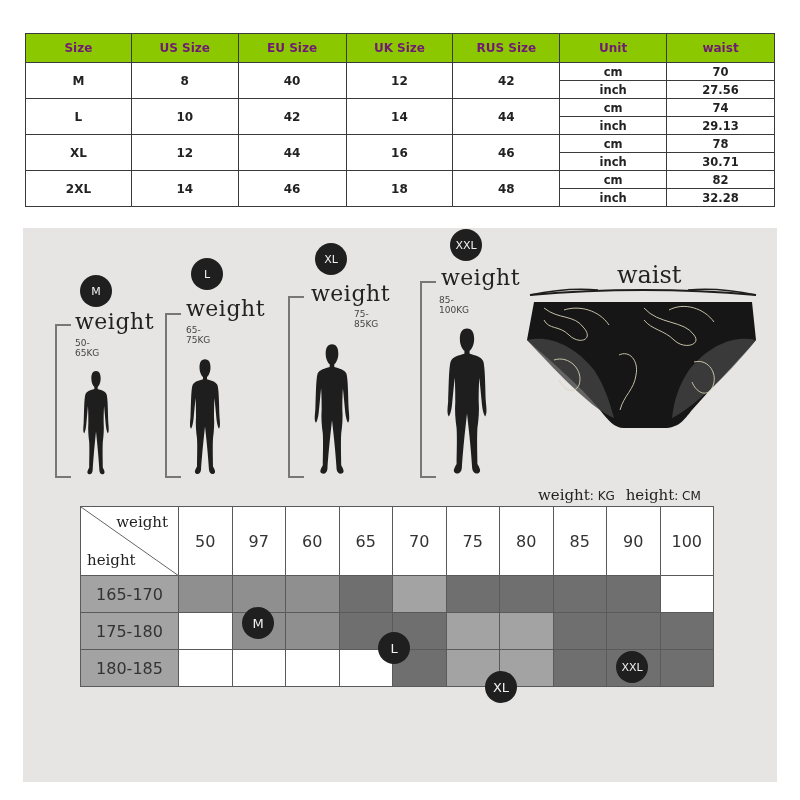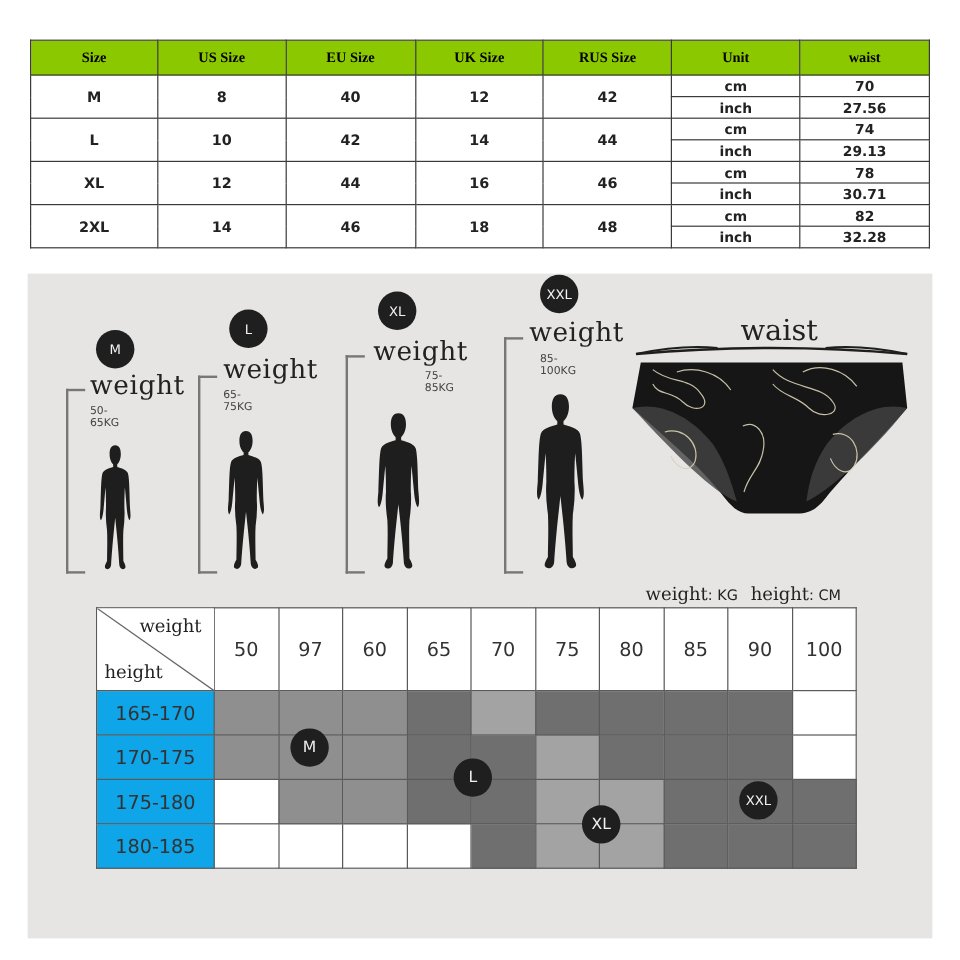--- a/index.html
+++ b/index.html
@@ -1,21 +1,21 @@
 <!DOCTYPE html>
 <html><head>
 <meta charset="utf-8">
 <style>
   html, body { margin: 0; padding: 0; }
   body { width: 800px; height: 800px; background: #ffffff; position: relative; overflow: hidden; font-family: "DejaVu Sans", sans-serif; }
 
   
   .size-table { position: absolute; left: 25px; top: 33px; width: 750px; border-collapse: collapse; }
   .size-table th, .size-table td { border: 1.5px solid #3a3a3a; text-align: center; padding: 0; font-weight: bold; color: #222; }
-  .size-table th { background: #8cc800; height: 28px; font-size: 12px; color: #000000; font-family: Liberation Serif, serif; }
+  .size-table th { background: #8cc800; height: 28px; font-size: 12px; color: #701a75; }
   .size-table td { font-size: 12px; }
   .size-table td.half { height: 17px; font-size: 11.5px; }
   .size-table td.thin-top { border-top: 1px solid #555; }
 
   
   .panel { position: absolute; left: 23px; top: 228px; width: 754px; height: 554px; background: #e6e5e3; }
 
   .figure-group { position: absolute; }
   .size-badge { position: absolute; width: 32px; height: 32px; border-radius: 50%; background: #1f1f1f; color: #f2f2f2; font-size: 11px; display: flex; align-items: center; justify-content: center; }
   .weight-word { position: absolute; font-family: "DejaVu Serif", serif; font-size: 22px; color: #222; letter-spacing: 0.5px; }
@@ -31,21 +31,21 @@
   .units-note .small { font-family: "DejaVu Sans", sans-serif; font-size: 12px; }
 
   
   .hw-grid { position: absolute; left: 80px; top: 506px; border-collapse: collapse; }
   .hw-grid td { border: 1px solid #5a5a5a; padding: 0; text-align: center; font-size: 16px; color: #333; }
   .hw-grid .corner { width: 97px; height: 68px; background: #fff; position: relative; }
   .hw-grid .corner svg { position: absolute; left: 0; top: 0; }
   .hw-grid .corner .w { position: absolute; right: 10px; top: 6px; font-family: "DejaVu Serif", serif; font-size: 15px; color: #222; }
   .hw-grid .corner .h { position: absolute; left: 6px; bottom: 6px; font-family: "DejaVu Serif", serif; font-size: 15px; color: #222; }
   .hw-grid .col-head { width: 52.5px; height: 68px; background: #fff; text-align: center; }
-  .hw-grid .row-head { height: 36px; background: #0ea5e9; font-size: 16px; }
+  .hw-grid .row-head { height: 36px; background: #a3a3a3; font-size: 16px; }
   .hw-grid .cell { background: #fff; }
   .hw-grid .cell.m { background: #8f8f8f; }
   .hw-grid .cell.d { background: #6f6f6f; }
   .hw-grid .cell.l { background: #a3a3a3; }
   .hw-grid .cell.w { background: #ffffff; }
 
   .grid-badge { position: absolute; width: 32px; height: 32px; border-radius: 50%; background: #1f1f1f; color: #f0f0f0; font-size: 13px; display: flex; align-items: center; justify-content: center; }
 </style>
 </head>
 <body>
@@ -168,21 +168,21 @@
   <div class="weight-range" style="left:309px;top:309px;margin-left:45px;">75-85KG</div>
   <svg class="silhouette" style="left:309px;top:343px;" width="46" height="133" viewBox="0 0 40 100" preserveAspectRatio="none">
       <use href="#man"></use>
     </svg>
 </div>
 
 <div class="figure-group">
   <div class="size-badge" style="left:450px;top:229px;">XXL</div>
   <div class="bracket" style="left:420px;top:281px;height:193px;"></div>
   <div class="weight-word" style="left:441px;top:265px;">weight</div>
-  <div class="weight-range" style="left:450px;top:295px;">85-100KG</div>
+  <div class="weight-range" style="left:439px;top:295px;">85-100KG</div>
   <svg class="silhouette" style="left:441px;top:327px;" width="52" height="149" viewBox="0 0 40 100" preserveAspectRatio="none">
       <use href="#man"></use>
     </svg>
 </div>
 
 <div class="waist-label" style="left:617px;top:261px;">waist</div>
 <svg class="waist-arc" style="left:528px;top:285px;" width="230" height="16">
   <path d="M2 10 Q115 0 228 10" stroke="#1e1e1e" stroke-width="2" fill="none"></path>
   <path d="M2 10 Q40 2 70 5" stroke="#1e1e1e" stroke-width="1.5" fill="none"></path>
   <path d="M160 5 Q190 2 228 10" stroke="#1e1e1e" stroke-width="1.5" fill="none"></path>
@@ -235,33 +235,20 @@
         <td class="cell m"></td>
         <td class="cell d"></td>
         <td class="cell l"></td>
         <td class="cell d"></td>
         <td class="cell d"></td>
         <td class="cell d"></td>
         <td class="cell d"></td>
         <td class="cell w"></td>
   </tr>
   <tr>
-    <td class="row-head">170-175</td>
-    <td class="cell m"></td>
-        <td class="cell m"></td>
-        <td class="cell m"></td>
-        <td class="cell d"></td>
-        <td class="cell d"></td>
-        <td class="cell l"></td>
-        <td class="cell d"></td>
-        <td class="cell d"></td>
-        <td class="cell d"></td>
-        <td class="cell w"></td>
-  </tr>
-  <tr>
     <td class="row-head">175-180</td>
     <td class="cell w"></td>
         <td class="cell m"></td>
         <td class="cell m"></td>
         <td class="cell d"></td>
         <td class="cell d"></td>
         <td class="cell l"></td>
         <td class="cell l"></td>
         <td class="cell d"></td>
         <td class="cell d"></td>

